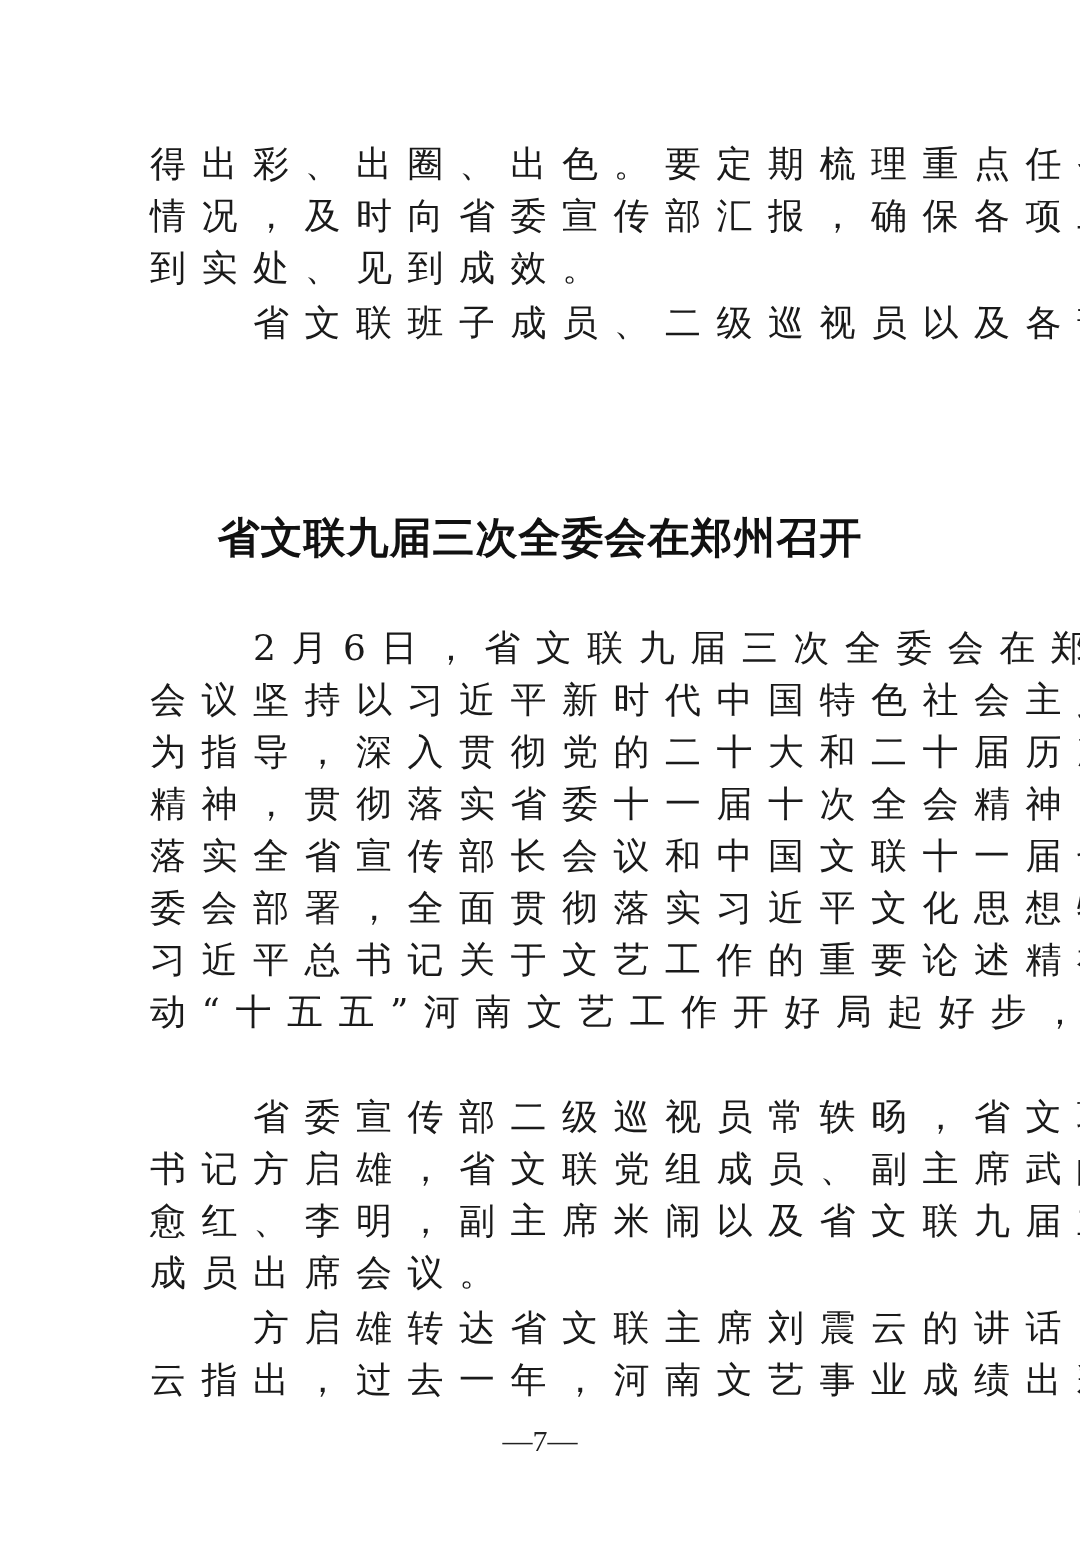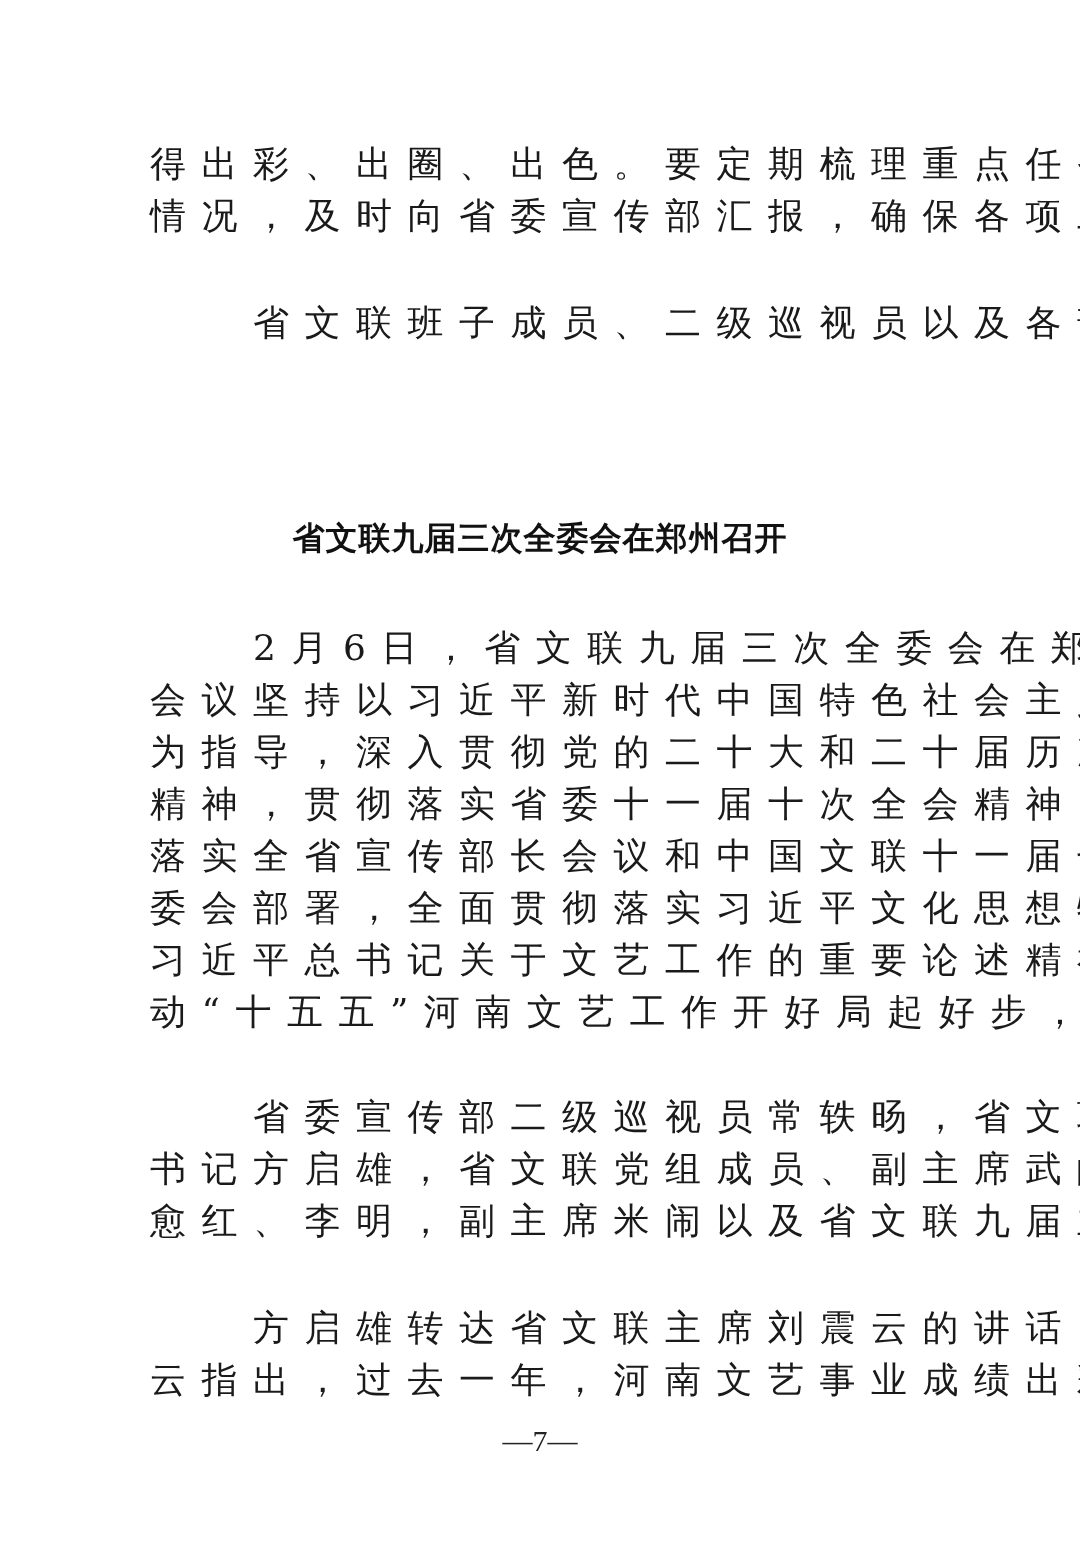--- a/index.html
+++ b/index.html
@@ -8,48 +8,50 @@
   .line {
     position: absolute; left: 150px; width: 784px;
     font-family: "DejaVu Serif", "Liberation Serif", serif;
     font-size: 36px; line-height: 52px; height: 52px;
     color: #1a1a1a; white-space: nowrap;
     letter-spacing: 15.5px;
   }
   .title {
     position: absolute; left: 0; width: 1080px; top: 508px; text-align: center;
     font-family: "DejaVu Sans", "Liberation Sans", sans-serif;
-    font-weight: bold; font-size: 32px; line-height: 60px; color: #111;
+    font-weight: bold; font-size: 42px; line-height: 60px; color: #111;
     letter-spacing: 1px;
   }
   .page-number {
     position: absolute; left: 0; width: 1080px; top: 1424px; text-align: center;
     font-family: "Liberation Serif", "DejaVu Serif", serif;
     font-size: 30px; color: #222;
   }
 </style>
 </head>
 <body>
 
 <div class="page">
 
   <div class="line" style="top:138px">得出彩、出圈、出色。要定期梳理重点任务进展</div>
   <div class="line" style="top:190px">情况，及时向省委宣传部汇报，确保各项工作落</div>
+  <div class="line" style="top:242px">到实处、见到成效。</div>
   <div class="line" style="top:297px">　　省文联班子成员、二级巡视员以及各部门负</div>
 
   <div class="title">省文联九届三次全委会在郑州召开</div>
 
   <div class="line" style="top:622px">　　2月6日，省文联九届三次全委会在郑州召开。</div>
   <div class="line" style="top:674px">会议坚持以习近平新时代中国特色社会主义思想</div>
   <div class="line" style="top:726px">为指导，深入贯彻党的二十大和二十届历次全会</div>
   <div class="line" style="top:778px">精神，贯彻落实省委十一届十次全会精神，认真</div>
   <div class="line" style="top:830px">落实全省宣传部长会议和中国文联十一届七次全</div>
   <div class="line" style="top:882px">委会部署，全面贯彻落实习近平文化思想特别是</div>
   <div class="line" style="top:934px">习近平总书记关于文艺工作的重要论述精神，推</div>
   <div class="line" style="top:986px">动“十五五”河南文艺工作开好局起好步，为强</div>
   <div class="line" style="top:1091px">　　省委宣传部二级巡视员常轶旸，省文联党组</div>
   <div class="line" style="top:1143px">书记方启雄，省文联党组成员、副主席武皓、蒋</div>
   <div class="line" style="top:1195px">愈红、李明，副主席米闹以及省文联九届主席团</div>
+  <div class="line" style="top:1247px">成员出席会议。</div>
   <div class="line" style="top:1302px">　　方启雄转达省文联主席刘震云的讲话。刘震</div>
   <div class="line" style="top:1354px">云指出，过去一年，河南文艺事业成绩出彩、可</div>
 
   <div class="page-number">—7—</div>
 </div>
 
 </body></html>

